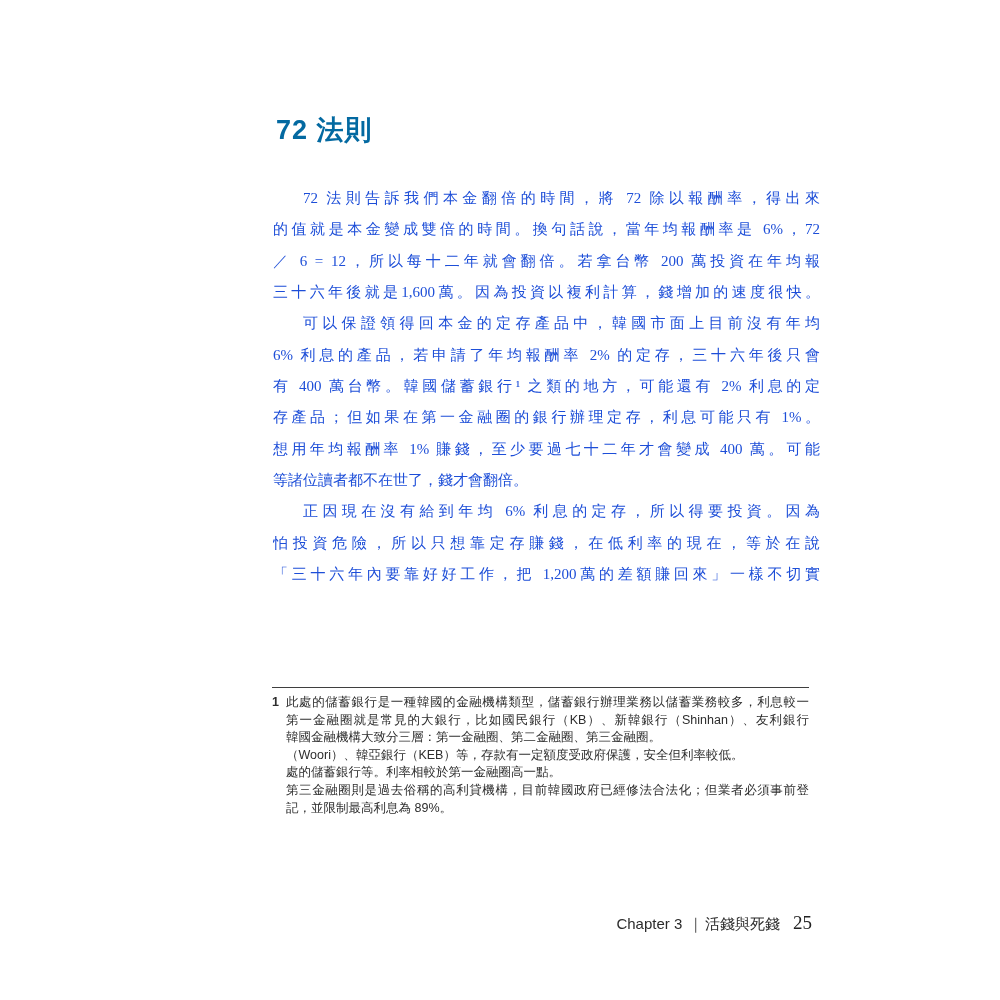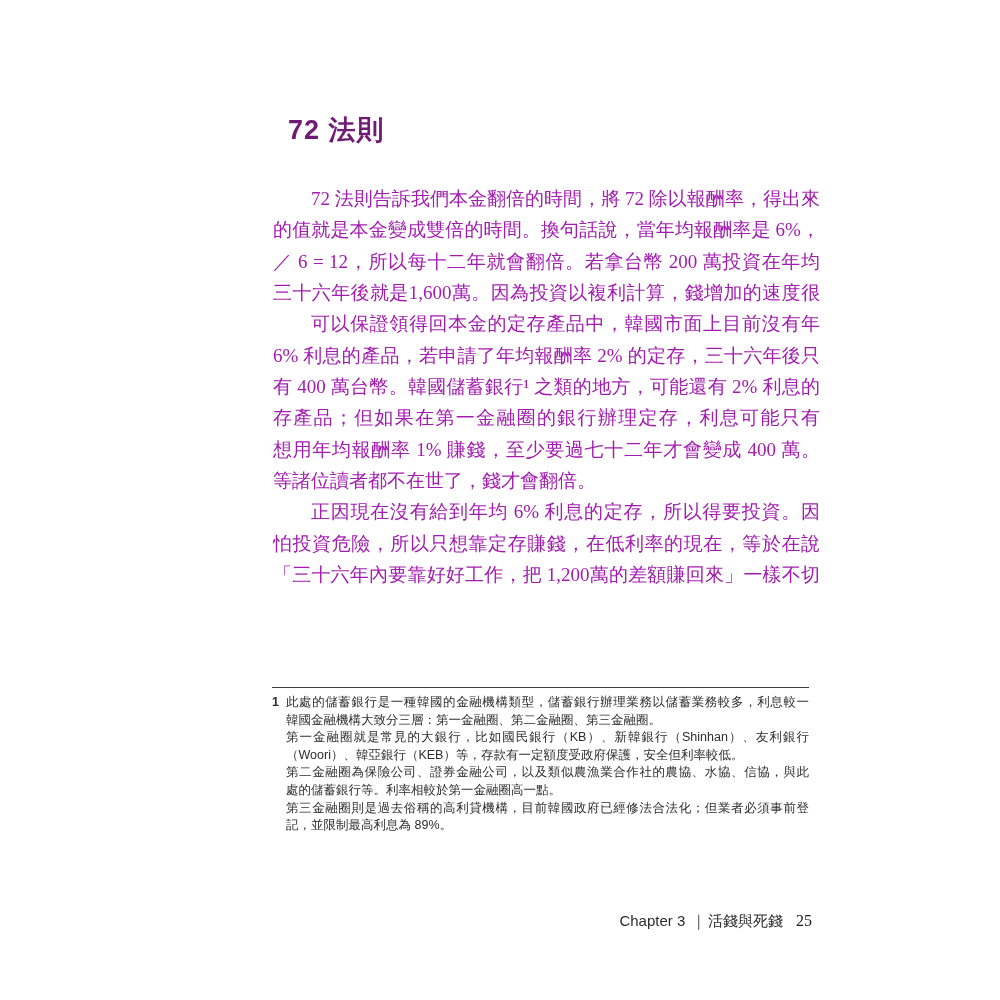--- a/index.html
+++ b/index.html
@@ -11,36 +11,36 @@
     position: relative;
     width: 1000px;
     height: 1000px;
     background: #ffffff;
     overflow: hidden;
     font-family: "Liberation Serif", "DejaVu Serif", serif;
     color: #1f1f1f;
   }
   .title {
     position: absolute;
-    left: 288px;
+    left: 276px;
     top: 112px;
     margin: 0;
     font-family: "Liberation Sans", "DejaVu Sans", sans-serif;
     font-size: 27px;
     font-weight: 600;
     letter-spacing: 1px;
-    color: #701a75;
+    color: #0369a1;
   }
   .body-text {
     position: absolute;
     left: 273px;
     top: 183px;
     width: 547px;
-    font-size: 19px;
-    color: #a21caf;
+    font-size: 15px;
+    color: #1d4ed8;
   }
   .body-text .line {
     height: 31.35px;
     line-height: 31.35px;
     overflow: hidden;
   }
   .line.indent { text-indent: 2em; }
   .line.fill {
     text-align: justify;
     text-align-last: justify;
@@ -87,21 +87,21 @@
     color: #2b2b2b;
   }
   .footer .divider {
     margin: 0 2px 0 6px;
     font-weight: 300;
     color: #3a3a3a;
   }
   .footer .page-number {
     margin-left: 13px;
     font-family: "Liberation Serif", "DejaVu Serif", serif;
-    font-size: 16px;
+    font-size: 19px;
     color: #222222;
   }
 </style>
 </head>
 <body>
 
 <div class="page">
 
   <h1 class="title">72 法則</h1>
 
@@ -120,24 +120,23 @@
       <div class="line fill">怕投資危險，所以只想靠定存賺錢，在低利率的現在，等於在說</div>
       <div class="line fill">「三十六年內要靠好好工作，把 1,200萬的差額賺回來」一樣不切實</div>
     </div>
 
   <div class="fn-rule"></div>
 
   <div class="footnotes">
     <span class="fn-marker">1</span>
     <div class="fn-lines">
         <div class="line fill">此處的儲蓄銀行是一種韓國的金融機構類型，儲蓄銀行辦理業務以儲蓄業務較多，利息較一</div>
+        <div class="line fill">第一金融圈就是常見的大銀行，比如國民銀行（KB）、新韓銀行（Shinhan）、友利銀行</div>
         <div class="line">韓國金融機構大致分三層：第一金融圈、第二金融圈、第三金融圈。</div>
-        <div class="line fill">第一金融圈就是常見的大銀行，比如國民銀行（KB）、新韓銀行（Shinhan）、友利銀行</div>
         <div class="line">（Woori）、韓亞銀行（KEB）等，存款有一定額度受政府保護，安全但利率較低。</div>
-        <div class="line fill">第二金融圈為保險公司、證券金融公司，以及類似農漁業合作社的農協、水協、信協，與此</div>
         <div class="line">處的儲蓄銀行等。利率相較於第一金融圈高一點。</div>
         <div class="line fill">第三金融圈則是過去俗稱的高利貸機構，目前韓國政府已經修法合法化；但業者必須事前登</div>
         <div class="line">記，並限制最高利息為 89%。</div>
       </div>
   </div>
 
   <div class="footer">
     <span class="chapter">Chapter 3</span><span class="divider">｜</span><span class="section">活錢與死錢</span><span class="page-number">25</span>
   </div>
 

